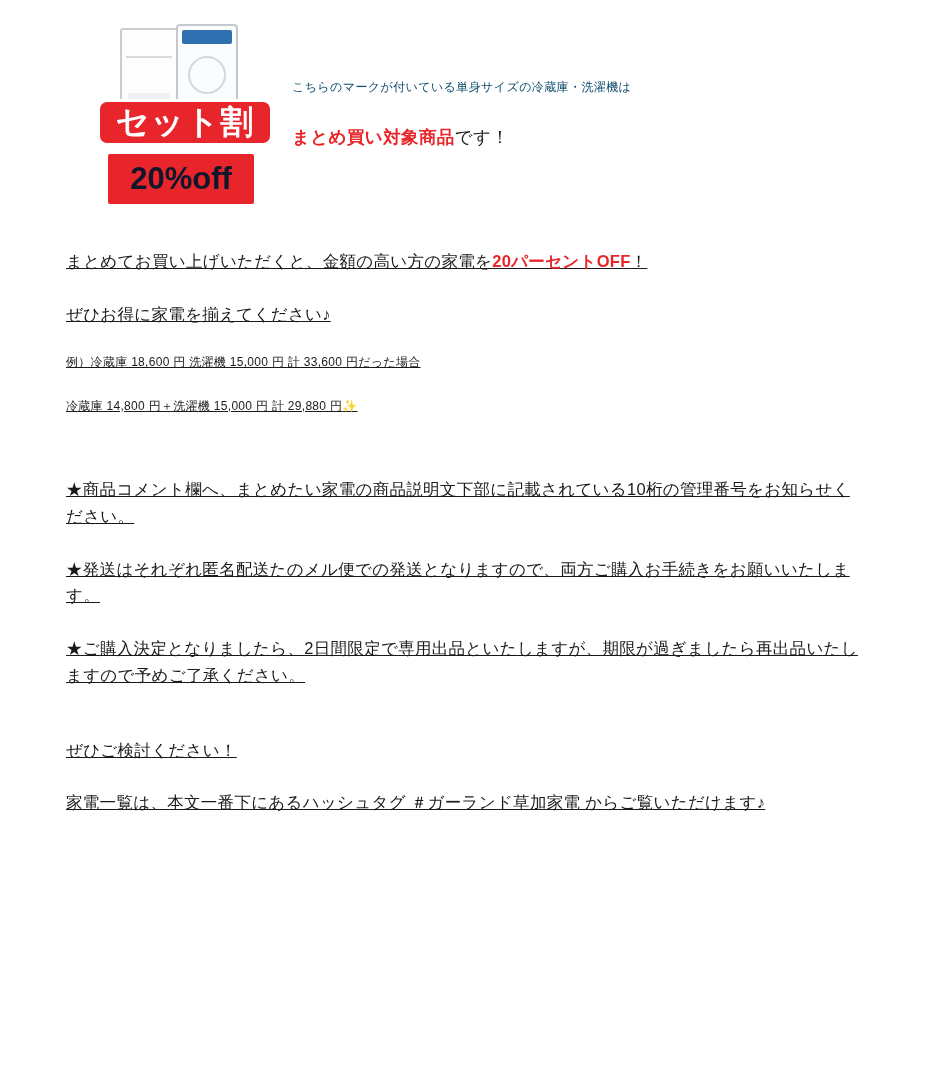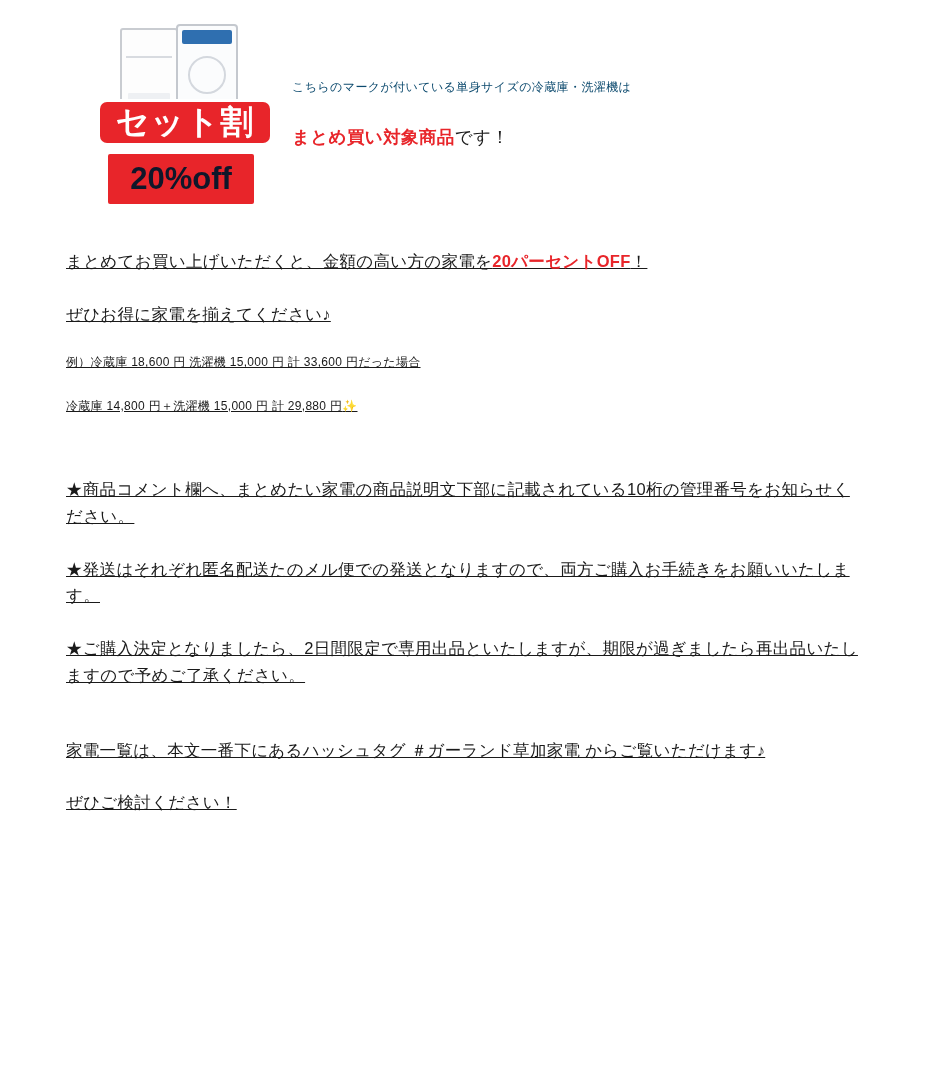--- a/index.html
+++ b/index.html
@@ -233,16 +233,16 @@
 
   <p class="p">★商品コメント欄へ、まとめたい家電の商品説明文下部に記載されている10桁の管理番号をお知らせください。</p>
 
 
   <p class="p">★発送はそれぞれ匿名配送たのメル便での発送となりますので、両方ご購入お手続きをお願いいたします。</p>
 
   <p class="p">★ご購入決定となりましたら、2日間限定で専用出品といたしますが、期限が過ぎましたら再出品いたしますので予めご了承ください。</p>
 
   <div class="spacer-md"></div>
 
+  <p class="p">ぜひご検討ください！</p>
+
   <p class="p">家電一覧は、本文一番下にあるハッシュタグ ＃ガーランド草加家電 からご覧いただけます♪</p>
-
-  <p class="p">ぜひご検討ください！</p>
 </div>
 
 </body></html>

